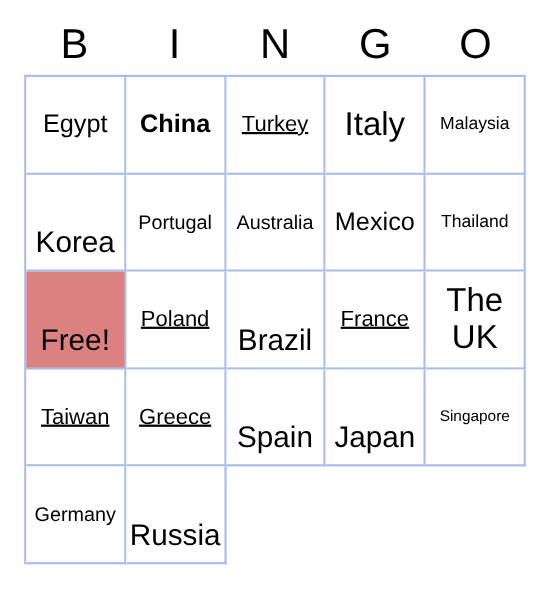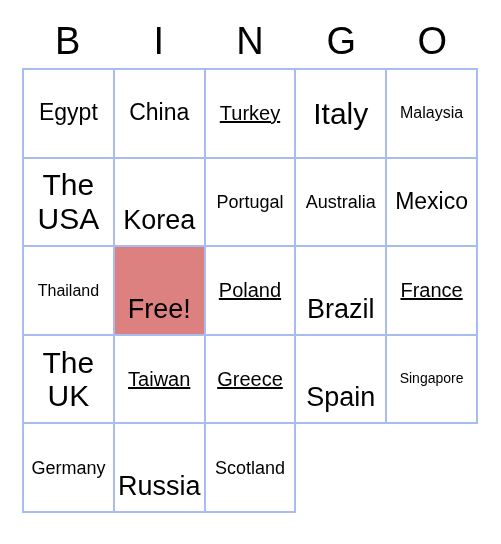--- a/index.html
+++ b/index.html
@@ -83,21 +83,21 @@
 
   
   .fs-xs  { font-size: 14px; }
   .fs-s   { font-size: 16px; }
   .fs-m   { font-size: 18px; }
   .fs-ml  { font-size: 20px; text-decoration: underline; }
   .fs-l   { font-size: 23px; }
   .fs-xl  { font-size: 27px; margin-top: 37px; }
   .fs-xxl { font-size: 30px; }
 
-  .bold { font-weight: normal; }
+  .bold { font-weight: bold; }
 
   
   .cell-free {
     background: #dd8080;
     text-align: center;
   }
 </style>
 </head>
 <body>
 
@@ -119,23 +119,20 @@
         <span class="cell-text fs-l bold">China</span>
       </div>
       <div class="bingo-cell">
         <span class="cell-text fs-ml">Turkey</span>
       </div>
       <div class="bingo-cell">
         <span class="cell-text fs-xxl">Italy</span>
       </div>
       <div class="bingo-cell">
         <span class="cell-text fs-s">Malaysia</span>
-      </div>
-      <div class="bingo-cell">
-        <span class="cell-text fs-xxl">The USA</span>
       </div>
       <div class="bingo-cell">
         <span class="cell-text fs-xl">Korea</span>
       </div>
       <div class="bingo-cell">
         <span class="cell-text fs-m">Portugal</span>
       </div>
       <div class="bingo-cell">
         <span class="cell-text fs-m">Australia</span>
       </div>
@@ -163,26 +160,26 @@
       <div class="bingo-cell">
         <span class="cell-text fs-ml">Taiwan</span>
       </div>
       <div class="bingo-cell">
         <span class="cell-text fs-ml">Greece</span>
       </div>
       <div class="bingo-cell">
         <span class="cell-text fs-xl">Spain</span>
       </div>
       <div class="bingo-cell">
+        <span class="cell-text fs-xl">Japan</span>
+      </div>
+      <div class="bingo-cell">
         <span class="cell-text fs-xs">Singapore</span>
       </div>
       <div class="bingo-cell">
         <span class="cell-text fs-m">Germany</span>
       </div>
       <div class="bingo-cell">
         <span class="cell-text fs-xl">Russia</span>
       </div>
-      <div class="bingo-cell">
-        <span class="cell-text fs-m">Scotland</span>
-      </div>
     </div>
 
 </div>
 
 </body></html>

